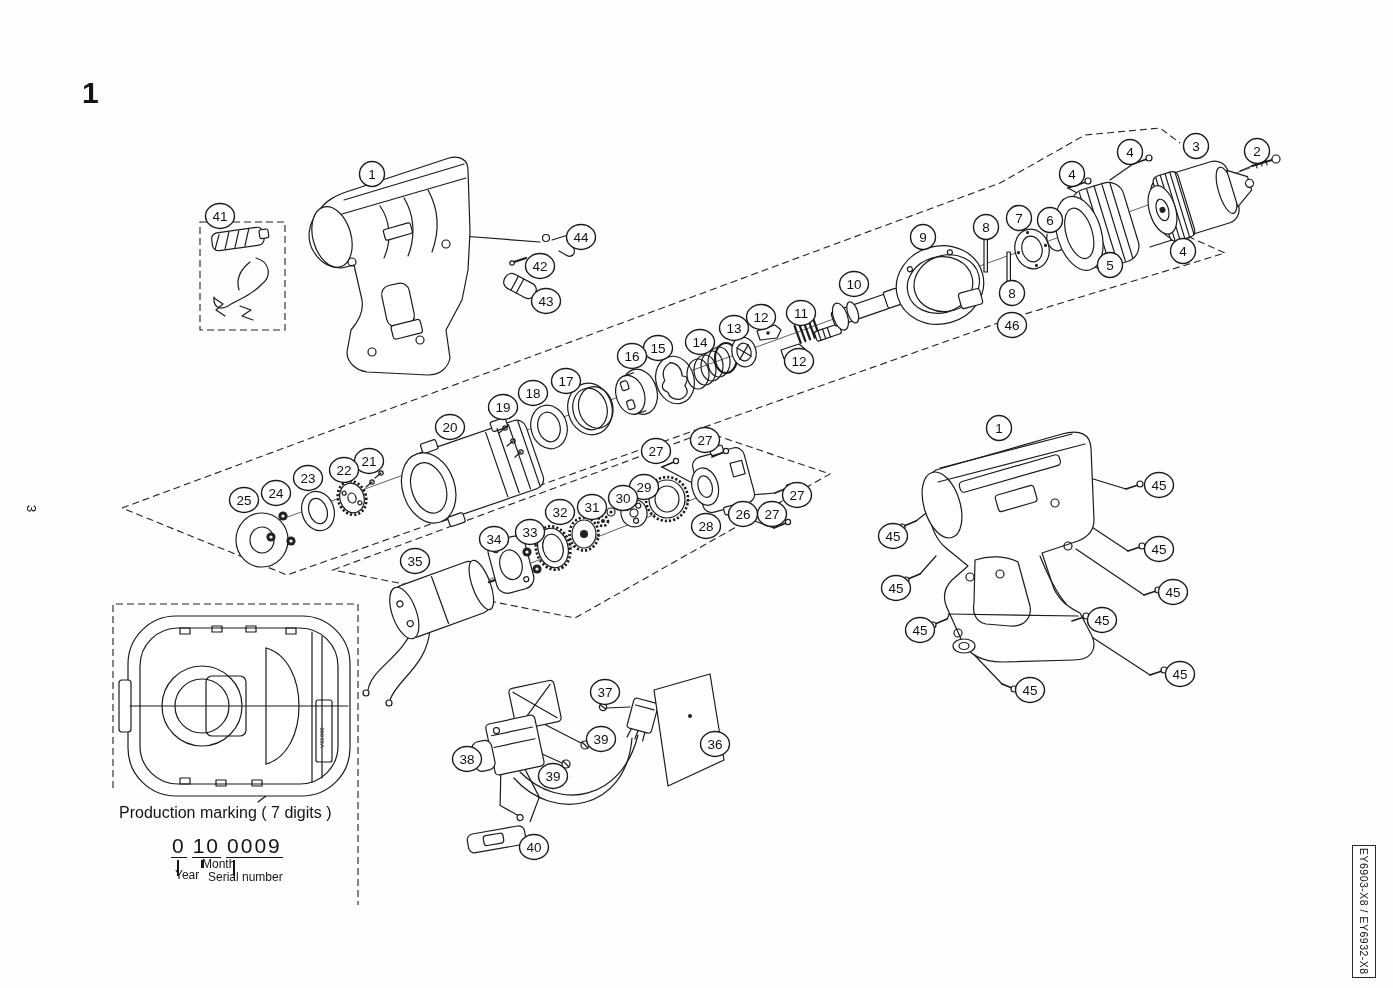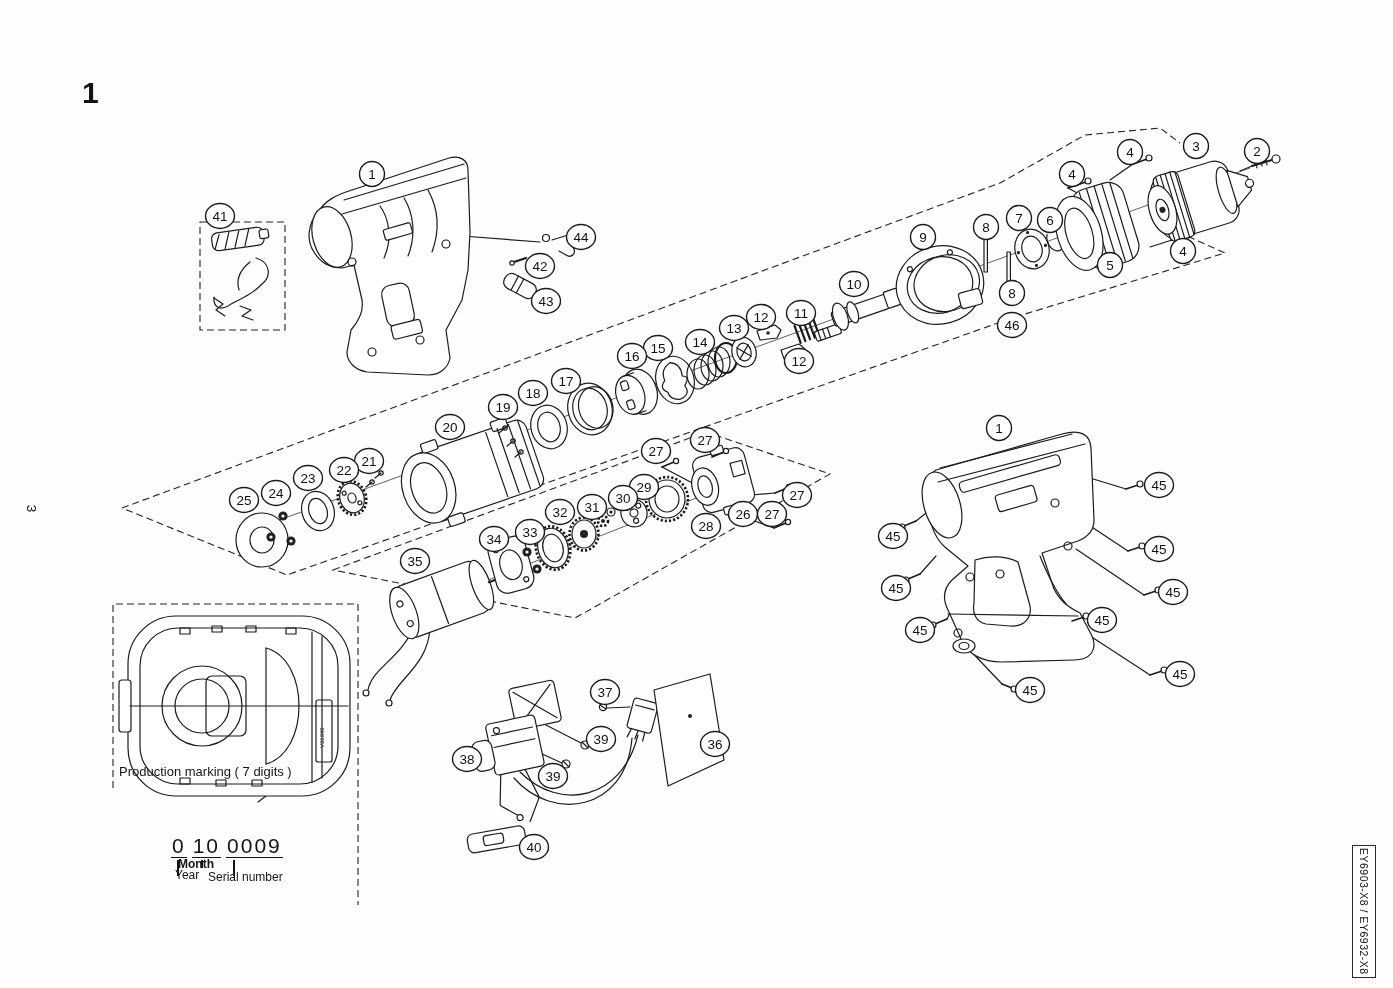--- a/index.html
+++ b/index.html
@@ -11,26 +11,26 @@
   .thin{stroke:#3a3a3a;stroke-width:.8;fill:none;}
   .dash{stroke:#222;stroke-width:1.1;fill:none;stroke-dasharray:7 4;}
   .dk{fill:#222;stroke:none;}
   .teeth{stroke:#1b1b1b;stroke-width:2.6;fill:none;stroke-dasharray:2.2 2;}
   .hv{stroke:#1b1b1b;stroke-width:2.2;fill:none;stroke-linecap:round;}
   .callout-circle{fill:#fff;stroke:#1b1b1b;stroke-width:1.4;}
   .callout-num{font-family:"Liberation Sans",sans-serif;font-size:13.5px;fill:#111;
                text-anchor:middle;}
   .overlay{position:absolute;white-space:nowrap;}
   #title{left:82px;top:76px;font-size:30px;font-weight:bold;letter-spacing:.5px;display:flex;gap:26px;}
-  #prod-caption{left:119px;top:764px;font-size:13px;text-align:center;}
+  #prod-caption{left:119px;top:804px;font-size:16px;text-align:center;}
   #prod-digits{left:171px;top:834px;font-size:21px;letter-spacing:2px;font-weight:500;display:flex;gap:5px;}
   #prod-digits span{border-bottom:1.6px solid #141414;padding:0 1px;line-height:1.1;}
   .tick{position:absolute;width:1.5px;background:#141414;}
   #year-label{left:175px;top:868px;font-size:12px;}
-  #month-label{left:178px;top:857px;font-size:12px;font-weight:bold;}
+  #month-label{left:202px;top:857px;font-size:12px;}
   #serial-label{left:208px;top:870px;font-size:12px;}
   #doc-code-box{left:1352px;top:845px;width:22px;height:131px;border:1.2px solid #2a2a2a;
       display:flex;align-items:center;justify-content:center;}
   #doc-code-box div{writing-mode:vertical-rl;font-size:10.5px;letter-spacing:.5px;}
   #page-num{left:28px;top:501px;font-size:13.5px;transform:rotate(90deg);}
 </style>
 </head>
 <body>
 
 <div id="page">

